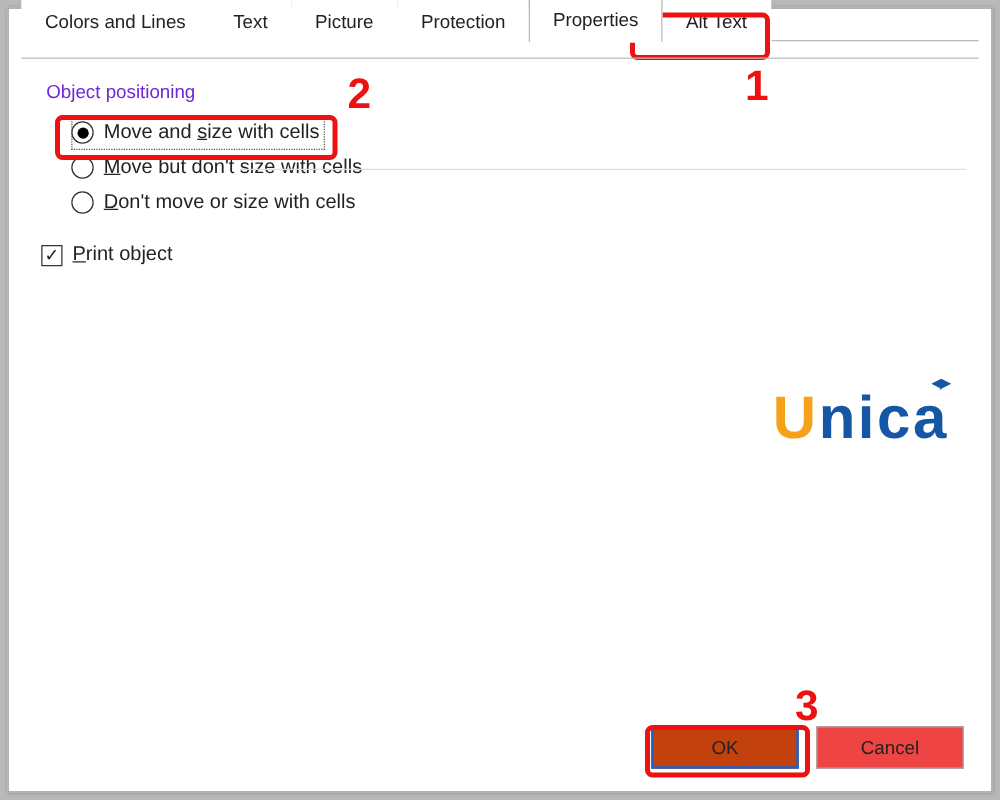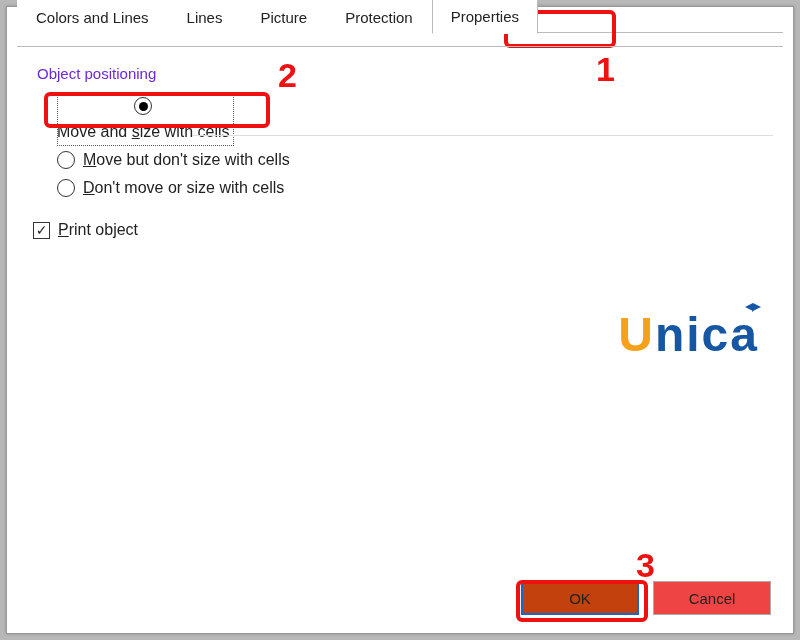--- a/index.html
+++ b/index.html
@@ -112,21 +112,20 @@
     align-items: center;
     justify-content: center;
     font-size: 14px;
     line-height: 1;
   }
   .ul { text-decoration: underline; }
   .radio-row.sel {
     outline: 1px dotted #555;
     outline-offset: -1px;
     padding-right: 4px;
-    flex-direction: column;
   }
 
   
   .buttons {
     position: absolute;
     right: 22px;
     bottom: 18px;
     display: flex;
     gap: 14px;
   }
@@ -186,24 +185,25 @@
 </style>
 </head>
 <body>
 
 <div class="outer">
 
   <div class="tabline"></div>
 
   <div class="tabs">
     <div class="tab">Colors and Lines</div>
-    <div class="tab">Lines</div>
+    <div class="tab">Text</div>
     <div class="tab">Picture</div>
     <div class="tab">Protection</div>
     <div class="tab active">Properties</div>
+    <div class="tab">Alt Text</div>
     <div class="tab-divider"></div>
   </div>
 
   <div class="panel">
     <div class="group-label">Object positioning</div>
     <div class="group-rule"></div>
 
     <div class="radio-list">
 
       <label class="radio-row sel" style="display:inline-flex">

